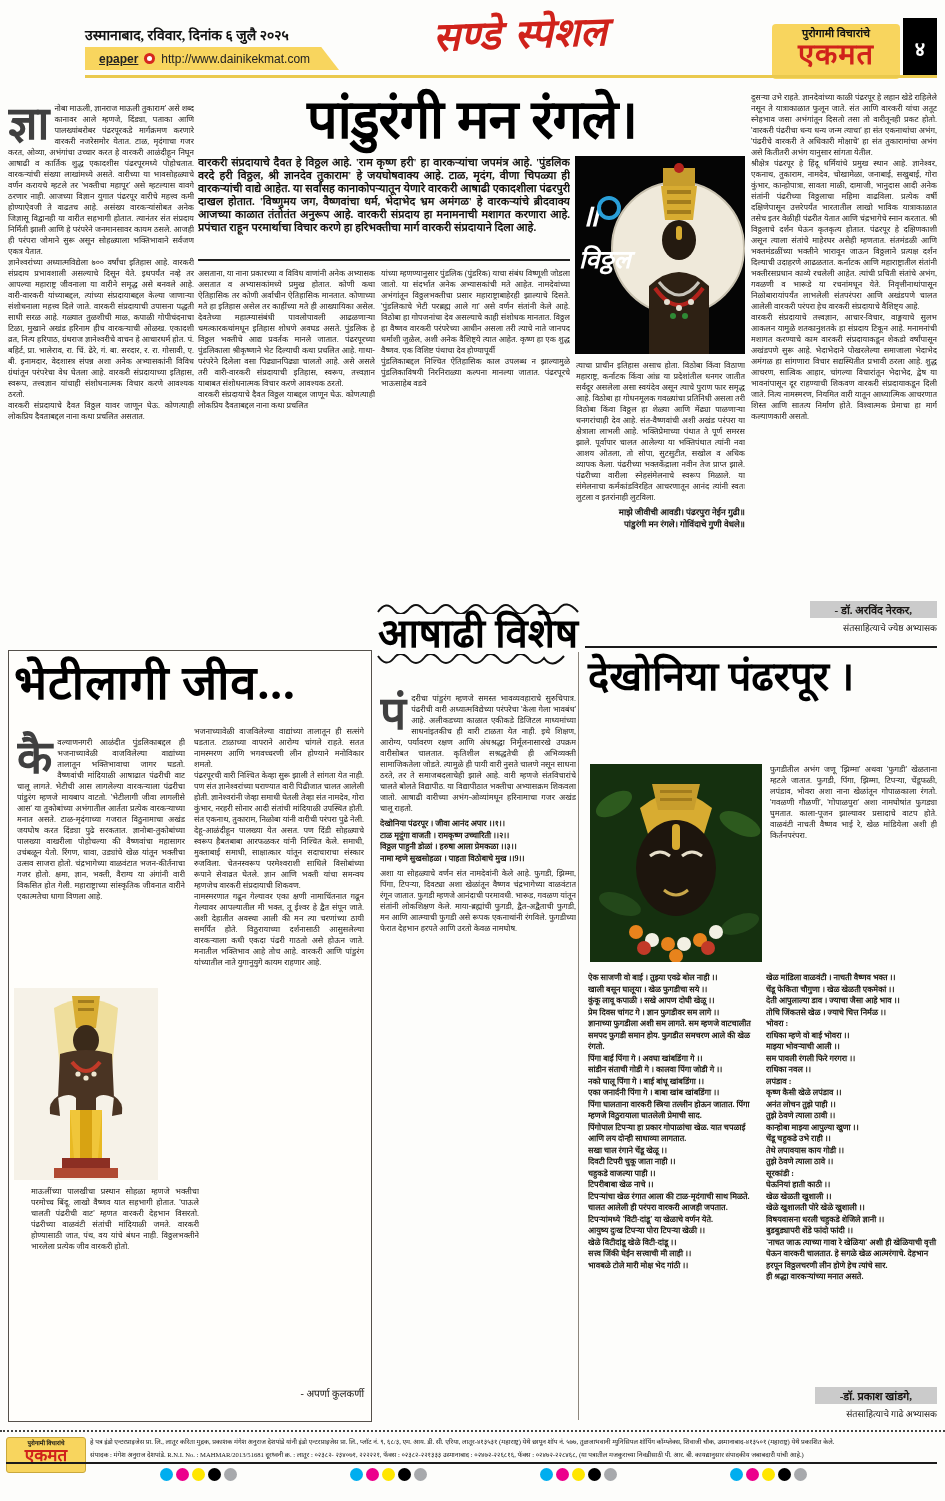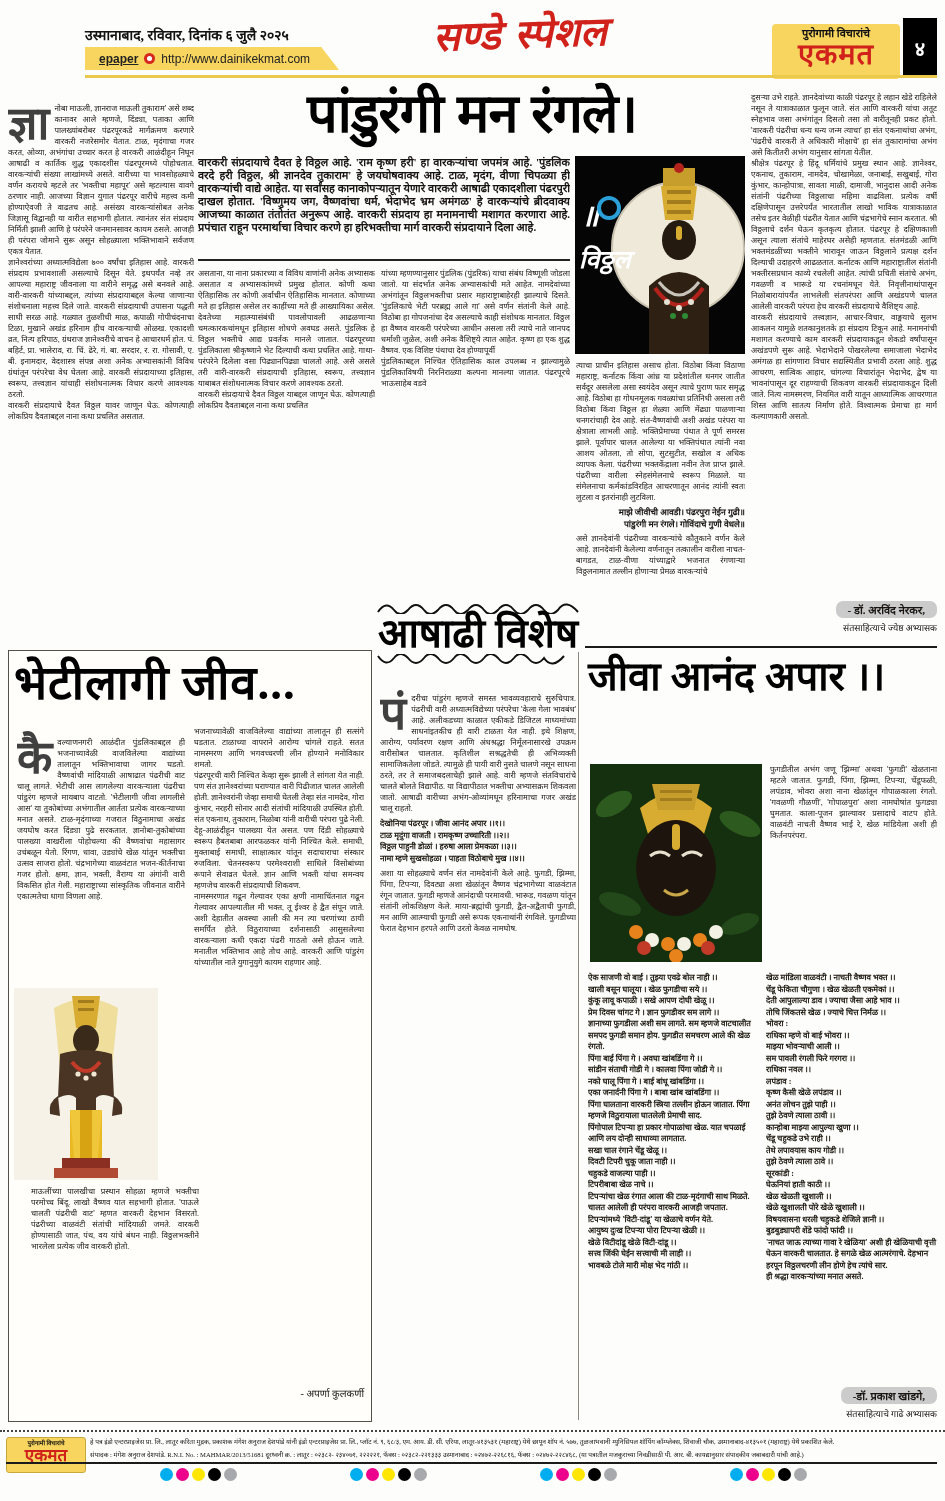--- a/index.html
+++ b/index.html
@@ -21,21 +21,21 @@
   .masthead-tagline{font-size:11px;font-weight:bold;color:#111;line-height:12px;}
   .masthead-title{font-size:29px;font-weight:bold;color:#d0221b;line-height:30px;letter-spacing:1px;}
   .pagenum-box{background:#000;color:#fff;display:flex;align-items:center;justify-content:center;font-size:20px;font-weight:bold;}
   .yellow-rule{background:#eac94d;height:3px;}
   .headline-main{font-size:54px;font-weight:bold;color:#000;text-align:center;line-height:1.0;letter-spacing:-1px;
                  font-family:"Liberation Sans","DejaVu Sans",sans-serif;}
   .intro{font-size:11px;font-weight:bold;line-height:13px;text-align:justify;border-bottom:2px solid #222;
          overflow:hidden;white-space:pre-line;}
   .verse-bold{font-weight:bold;text-align:right;font-size:8.6px;line-height:12px;white-space:pre-line;margin:3px 0;}
   .byline-wrap{text-align:right;font-family:"Liberation Serif",serif;}
-  .byline-name{display:inline-block;background:#cbcbcb;font-weight:bold;font-size:11px;padding:1px 12px;border-radius:7px;}
+  .byline-name{display:inline-block;background:#cbcbcb;font-weight:bold;font-size:11px;padding:1px 25px;}
   .byline-role{font-size:9px;margin-top:3px;}
   .badge-title{font-size:40px;font-weight:bold;text-align:center;line-height:1.0;color:#000;}
   .box-left{border:1.5px solid #55504a;background:#fffefb;}
   .headline-left{font-size:47px;font-weight:bold;text-align:left;line-height:1.0;color:#000;letter-spacing:1px;}
   .headline-right{font-size:40px;font-weight:bold;line-height:50px;color:#000;}
   .verse-line{font-size:8px;line-height:11.5px;font-weight:bold;color:#242018;}
   .vrule{background:#8d867c;width:1px;}
   .hrule{background:#1b1b1b;}
   .footer-dotted{border-top:2px dotted #444;}
   .footer-logo{background:#f8d55e;border-radius:3px;text-align:center;padding-top:2px;border:1px solid #caa93c;}
@@ -58,21 +58,21 @@
     <span class="epaper-url">http://www.dainikekmat.com</span>
   </div>
   <div class="abs sunday-script" style="left:385px;top:14px;width:270px;">सण्डे स्पेशल</div>
   <div class="abs masthead-box" style="left:772px;top:24px;width:128px;height:52px;">
     <div class="masthead-tagline">पुरोगामी विचारांचे</div>
     <div class="masthead-title">एकमत</div>
   </div>
   <div class="abs pagenum-box" style="left:903px;top:18px;width:34px;height:60px;">४</div>
   <div class="abs yellow-rule" style="left:85px;top:75px;width:852px;"></div>
 
-  <div class="abs headline-main" style="left:198px;top:86px;width:548px;">पांडुरंगी मन रंगले।</div>
+  <div class="abs headline-main" style="left:198px;top:92px;width:548px;">पांडुरंगी मन रंगले।</div>
 
   <div class="abs body-txt" style="left:8px;top:92px;width:186px;height:553px;">
     <span class="dropcap">ज्ञा</span><span>नोबा माऊली, ज्ञानराज माऊली तुकाराम' असे शब्द कानावर आले म्हणजे, दिंड्या, पताका आणि पालख्यांबरोबर पंढरपूरकडे मार्गक्रमण करणारे वारकरी नजरेसमोर येतात. टाळ, मृदंगाचा गजर करत, ओव्या, अभंगांचा उच्चार करत हे वारकरी आळंदीहून निघून आषाढी व कार्तिक शुद्ध एकादशीस पंढरपूरमध्ये पोहोचतात. वारकऱ्यांची संख्या लाखांमध्ये असते. वारीच्या या भावसोहळ्याचे वर्णन करायचे म्हटले तर 'भक्तीचा महापूर' असे म्हटल्यास वावगे ठरणार नाही. आजच्या विज्ञान युगात पंढरपूर वारीचे महत्त्व कमी होण्याऐवजी ते वाढतच आहे. असंख्य वारकऱ्यांसोबत अनेक जिज्ञासू विद्वानही या वारीत सहभागी होतात. त्यानंतर संत संप्रदाय निर्मिती झाली आणि हे परंपरेने जनमानसावर कायम ठसले. आजही ही परंपरा जोमाने सुरू असून सोहळ्याला भक्तिभावाने सर्वजण एकत्र येतात.
 ज्ञानेश्वरांच्या अध्यात्मविद्येला ७०० वर्षांचा इतिहास आहे. वारकरी संप्रदाय प्रभावशाली असल्याचे दिसून येते. इथपर्यंत नव्हे तर आपल्या महाराष्ट्र जीवनाला या वारीने समृद्ध असे बनवले आहे. वारी-वारकरी यांच्याबद्दल, त्यांच्या संप्रदायाबद्दल केल्या जाणाऱ्या संशोधनाला महत्त्व दिले जाते. वारकरी संप्रदायाची उपासना पद्धती साधी सरळ आहे. गळ्यात तुळशीची माळ, कपाळी गोपीचंदनाचा टिळा, मुखाने अखंड हरिनाम हीच वारकऱ्याची ओळख. एकादशी व्रत, नित्य हरिपाठ, ग्रंथराज ज्ञानेश्वरीचे वाचन हे आचारधर्म होत. पं. बहिर्ट, प्रा. भालेराव, रा. चिं. ढेरे, गं. बा. सरदार, र. रा. गोसावी, ए. बी. इनामदार, वेदशास्त्र संपन्न अशा अनेक अभ्यासकांनी विविध ग्रंथांतून परंपरेचा वेध घेतला आहे. वारकरी संप्रदायाच्या इतिहास, स्वरूप, तत्त्वज्ञान यांचाही संशोधनात्मक विचार करणे आवश्यक ठरतो.
 वारकरी संप्रदायाचे दैवत विठ्ठल यावर जाणून घेऊ. कोणत्याही लोकप्रिय दैवताबद्दल नाना कथा प्रचलित असतात.</span>
   </div>
 
   <div class="abs intro" style="left:198px;top:156px;width:372px;height:103px;">वारकरी संप्रदायाचे दैवत हे विठ्ठल आहे. 'राम कृष्ण हरी' हा वारकऱ्यांचा जपमंत्र आहे. 'पुंडलिक वरदे हरी विठ्ठल, श्री ज्ञानदेव तुकाराम' हे जयघोषवाक्य आहे. टाळ, मृदंग, वीणा चिपळ्या ही वारकऱ्यांची वाद्ये आहेत. या सर्वांसह कानाकोपऱ्यातून येणारे वारकरी आषाढी एकादशीला पंढरपुरी दाखल होतात. 'विष्णुमय जग, वैष्णवांचा धर्म, भेदाभेद भ्रम अमंगळ' हे वारकऱ्यांचे ब्रीदवाक्य आजच्या काळात तंतोतंत अनुरूप आहे. वारकरी संप्रदाय हा मनामनाची मशागत करणारा आहे. प्रपंचात राहून परमार्थाचा विचार करणे हा हरिभक्तीचा मार्ग वारकरी संप्रदायाने दिला आहे.</div>
 
   <div class="abs" style="left:575px;top:156px;width:170px;height:198px;">
@@ -104,21 +104,20 @@
 
   <div class="abs body-txt" style="left:198px;top:268px;width:177px;height:377px;">असताना, या नाना प्रकारच्या व विविध वाणांनी अनेक अभ्यासक असतात व अभ्यासकांमध्ये प्रमुख होतात. कोणी कथा ऐतिहासिक तर कोणी अर्वाचीन ऐतिहासिक मानतात. कोणाच्या मते हा इतिहास असेल तर काहींच्या मते ही आख्यायिका असेल. देवतेच्या महात्म्यासंबंधी पावलोपावली आढळणाऱ्या चमत्कारकथांमधून इतिहास शोधणे अवघड असते. पुंडलिक हे विठ्ठल भक्तीचे आद्य प्रवर्तक मानले जातात. पंढरपूरच्या पुंडलिकाला श्रीकृष्णाने भेट दिल्याची कथा प्रचलित आहे. गाथा-परंपरेने दिलेला वसा पिढ्यानपिढ्या चालतो आहे. असे असले तरी वारी-वारकरी संप्रदायाची इतिहास, स्वरूप, तत्त्वज्ञान याबाबत संशोधनात्मक विचार करणे आवश्यक ठरतो.
 वारकरी संप्रदायाचे दैवत विठ्ठल याबद्दल जाणून घेऊ. कोणत्याही लोकप्रिय दैवताबद्दल नाना कथा प्रचलित</div>
   <div class="abs body-txt" style="left:381px;top:268px;width:189px;height:330px;">यांच्या म्हणण्यानुसार पुंडलिक (पुंडरिक) याचा संबंध विष्णूशी जोडला जातो. या संदर्भात अनेक अभ्यासकांची मते आहेत. नामदेवांच्या अभंगांतून विठ्ठलभक्तीचा प्रसार महाराष्ट्राबाहेरही झाल्याचे दिसते. 'पुंडलिकाचे भेटी परब्रह्म आले गा' असे वर्णन संतांनी केले आहे. विठोबा हा गोपजनांचा देव असल्याचे काही संशोधक मानतात. विठ्ठल हा वैष्णव वारकरी परंपरेच्या आधीन असला तरी त्याचे नाते जानपद धर्माशी जुळेल, अशी अनेक वैशिष्ट्ये त्यात आहेत. कृष्ण हा एक शुद्ध वैष्णव. एक विशिष्ट पंथाचा देव होण्यापूर्वी
 पुंडलिकाबद्दल निश्चित ऐतिहासिक काल उपलब्ध न झाल्यामुळे पुंडलिकाविषयी निरनिराळ्या कल्पना मानल्या जातात. पंढरपूरचे भाऊसाहेब वडवे</div>
 
   <div class="abs" style="left:576px;top:360px;width:169px;height:285px;overflow:hidden;">
     <div class="body-txt">त्याचा प्राचीन इतिहास असाच होता. विठोबा किंवा विठाणा महाराष्ट्र, कर्नाटक किंवा आंध्र या प्रदेशांतील धनगर जातीत सर्वदूर असलेला असा स्वयंदेव असून त्याचे पुराण फार समृद्ध आहे. विठोबा हा गोधनमूलक गवळ्यांचा प्रतिनिधी असला तरी विठोबा किंवा विठ्ठल हा शेळ्या आणि मेंढ्या पाळणाऱ्या धनगरांचाही देव आहे. संत-वैष्णवांची अशी अखंड परंपरा या क्षेत्राला लाभली आहे. भक्तिप्रेमाच्या पंथात ते पूर्ण समरस झाले. पूर्वापार चालत आलेल्या या भक्तिपंथात त्यांनी नवा आशय ओतला, तो सोपा, सुटसुटीत, सखोल व अधिक व्यापक केला. पंढरीच्या भक्तकेंद्राला नवीन तेज प्राप्त झाले. पंढरीच्या वारीला स्नेहसंमेलनाचे स्वरूप मिळाले. या संमेलनाचा कर्मकांडविरहित आचरणातून आनंद त्यांनी स्वतः लुटला व इतरांनाही लुटविला.</div>
     <div class="verse-bold">माझे जीवीची आवडी। पंढरपुरा नेईन गुढी॥
 पांडुरंगी मन रंगले। गोविंदाचे गुणी वेधले॥</div>
-    <div class="body-txt">असे ज्ञानदेवांनी पंढरीच्या वारकऱ्यांचे कौतुकाने वर्णन केले आहे. ज्ञानदेवांनी केलेल्या वर्णनातून तत्कालीन वारीला नाचत-बागडत, टाळ-वीणा यांच्याद्वारे भजनात रंगणाऱ्या विठ्ठलनामात तल्लीन होणाऱ्या प्रेमळ वारकऱ्यांचे</div>
   </div>
 
   <div class="abs body-txt" style="left:751px;top:92px;width:186px;height:504px;">दुसऱ्या उभे राहते. ज्ञानदेवांच्या काळी पंढरपूर हे लहान खेडे राहिलेले नसून ते यात्राकाळात फुलून जाते. संत आणि वारकरी यांचा अतूट स्नेहभाव जसा अभंगांतून दिसतो तसा तो वारीतूनही प्रकट होतो. 'वारकरी पंढरीचा धन्य धन्य जन्म त्याचा' हा संत एकनाथांचा अभंग, 'पंढरीचे वारकरी ते अधिकारी मोक्षाचे' हा संत तुकारामांचा अभंग असे कितीतरी अभंग यानुसार सांगता येतील.
 श्रीक्षेत्र पंढरपूर हे हिंदू धर्मियांचे प्रमुख स्थान आहे. ज्ञानेश्वर, एकनाथ, तुकाराम, नामदेव, चोखामेळा, जनाबाई, सखुबाई, गोरा कुंभार, कान्होपात्रा, सावता माळी, दामाजी, भानुदास आदी अनेक संतांनी पंढरीच्या विठ्ठलाचा महिमा वाढविला. प्रत्येक वर्षी दक्षिणेपासून उत्तरेपर्यंत भारतातील लाखो भाविक यात्राकाळात तसेच इतर वेळीही पंढरीत येतात आणि चंद्रभागेचे स्नान करतात. श्री विठ्ठलाचे दर्शन घेऊन कृतकृत्य होतात. पंढरपूर हे दक्षिणकाशी असून त्याला संतांचे माहेरघर असेही म्हणतात. संतमंडळी आणि भक्तमंडळींच्या भक्तीने भारावून जाऊन विठ्ठलाने प्रत्यक्ष दर्शन दिल्याची उदाहरणे आढळतात. कर्नाटक आणि महाराष्ट्रातील संतांनी भक्तीरसप्रधान काव्ये रचलेली आहेत. त्यांची प्रचिती संतांचे अभंग, गवळणी व भारूडे या रचनांमधून येते. निवृत्तीनाथांपासून निळोबारायांपर्यंत लाभलेली संतपरंपरा आणि अखंडपणे चालत आलेली वारकरी परंपरा हेच वारकरी संप्रदायाचे वैशिष्ट्य आहे.
 वारकरी संप्रदायाचे तत्त्वज्ञान, आचार-विचार, वाङ्मयाचे सुलभ आकलन यामुळे शतकानुशतके हा संप्रदाय टिकून आहे. मनामनांची मशागत करण्याचे काम वारकरी संप्रदायाकडून शेकडो वर्षांपासून अखंडपणे सुरू आहे. भेदाभेदाने पोखरलेल्या समाजाला भेदाभेद अमंगळ हा सांगणारा विचार सद्यस्थितीत प्रभावी ठरला आहे. शुद्ध आचरण, सात्विक आहार, चांगल्या विचारांतून भेदाभेद, द्वेष या भावनांपासून दूर राहण्याची शिकवण वारकरी संप्रदायाकडून दिली जाते. नित्य नामस्मरण, नियमित वारी यातून आध्यात्मिक आचरणात शिस्त आणि सातत्य निर्माण होते. विश्वात्मक प्रेमाचा हा मार्ग कल्याणकारी असतो.</div>
 
   <div class="abs byline-wrap" style="left:700px;top:600px;width:237px;">
     <span class="byline-name">- डॉ. अरविंद नेरकर,</span>
     <div class="byline-role">संतसाहित्याचे ज्येष्ठ अभ्यासक</div>
   </div>
@@ -171,30 +170,30 @@
   <div class="abs" style="left:194px;top:1386px;width:170px;text-align:right;font-weight:normal;font-size:10px;">- अपर्णा कुलकर्णी</div>
 
   <div class="abs" style="left:380px;top:682px;width:196px;height:738px;overflow:hidden;">
     <div class="body-txt">
       <span class="dropcap">पं</span><span>दरीचा पांडुरंग म्हणजे समस्त भावव्यवहाराचे सुरुचिपात्र. पंढरीची वारी अध्यात्मविद्येच्या परंपरेचा 'केला गेला भावबंध' आहे. अलीकडच्या काळात एकीकडे डिजिटल माध्यमांच्या साधनांइतकीच ही वारी टाळता येत नाही. इथे शिक्षण, आरोग्य, पर्यावरण रक्षण आणि अंधश्रद्धा निर्मूलनासारखे उपक्रम वारीसोबत चालतात. कृतिशील सश्रद्धतेची ही अभिव्यक्ती सामाजिकतेला जोडते. त्यामुळे ही पायी वारी नुसते चालणे नसून साधना ठरते, तर ते समाजबदलाचेही झाले आहे. वारी म्हणजे संतविचारांचे चालते बोलते विद्यापीठ. या विद्यापीठात भक्तीचा अभ्यासक्रम शिकवला जातो. आषाढी वारीच्या अभंग-ओव्यांमधून हरिनामाचा गजर अखंड चालू राहतो.</span>
     </div>
     <div style="margin:4px 0;">
         <div class="verse-line">देखोनिया पंढरपूर । जीवा आनंद अपार ।।१।।</div>
         <div class="verse-line">टाळ मृदुंगा वाजती । रामकृष्ण उच्चारिती ।।२।।</div>
         <div class="verse-line">विठ्ठल पाहुनी डोळां । हरुषा आला प्रेमकळा ।।३।।</div>
-        <div class="verse-line">नामा म्हणे सुखसोहळा । पाहता विठोबाचे मुख ।।४।।</div>
+        <div class="verse-line">नामा म्हणे सुखसोहळा । पाहता विठोबाचे मुख ।।9।।</div>
       </div>
     <div class="body-txt">अशा या सोहळ्याचे वर्णन संत नामदेवांनी केले आहे. फुगडी, झिम्मा, पिंगा, टिपऱ्या, दिवट्या अशा खेळांतून वैष्णव चंद्रभागेच्या वाळवंटात रंगून जातात. फुगडी म्हणजे आनंदाची परमावधी. भारूड, गवळण यांतून संतांनी लोकशिक्षण केले. माया-ब्रह्मांची फुगडी, द्वैत-अद्वैताची फुगडी, मन आणि आत्म्याची फुगडी असे रूपक एकनाथांनी रंगविले. फुगडीच्या फेरात देहभान हरपते आणि उरतो केवळ नामघोष.</div>
   </div>
 
   <div class="abs vrule" style="left:578px;top:652px;height:768px;"></div>
 
   <div class="abs hrule" style="left:585px;top:646px;width:352px;height:2px;"></div>
   <div class="abs headline-right" style="left:588px;top:652px;width:350px;">
-    <div>जीवा आनंद अपार ।।</div>
+    <div>देखोनिया पंढरपूर ।</div>
   </div>
 
   <div class="abs" style="left:590px;top:764px;width:172px;height:198px;">
     <svg width="172" height="198" viewBox="0 0 172 198">
       <rect width="172" height="198" fill="#15300f"></rect>
       <ellipse cx="24" cy="40" rx="20" ry="10" fill="#2d5a1e" transform="rotate(-30 24 40)"></ellipse>
       <ellipse cx="150" cy="60" rx="22" ry="10" fill="#2d5a1e" transform="rotate(25 150 60)"></ellipse>
       <ellipse cx="30" cy="140" rx="22" ry="10" fill="#23481a" transform="rotate(20 30 140)"></ellipse>
       <ellipse cx="150" cy="160" rx="20" ry="9" fill="#23481a" transform="rotate(-20 150 160)"></ellipse>
       <path d="M50,44 q36,-30 72,0 l-8,26 h-56 Z" fill="#d8ac31"></path>

